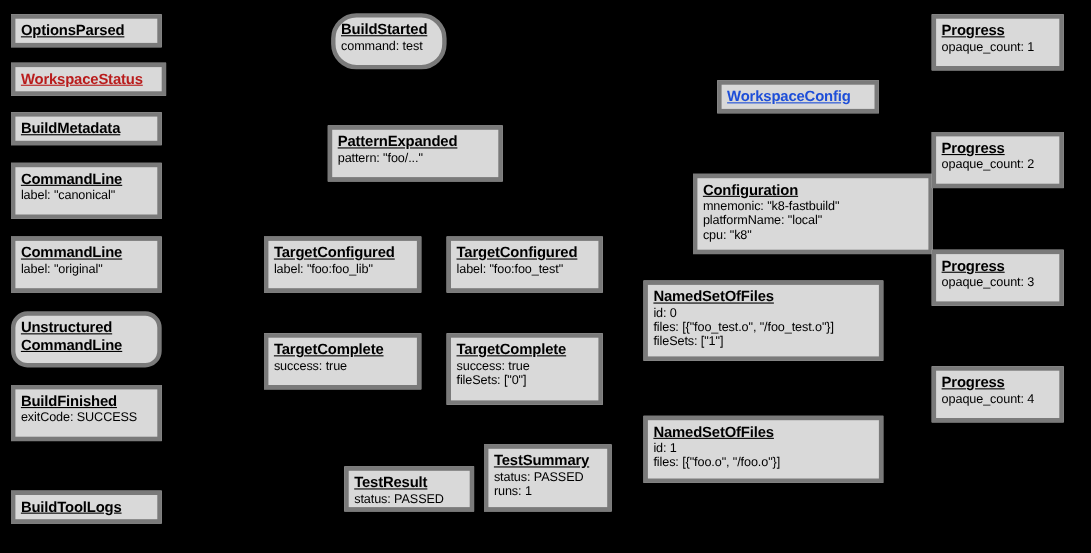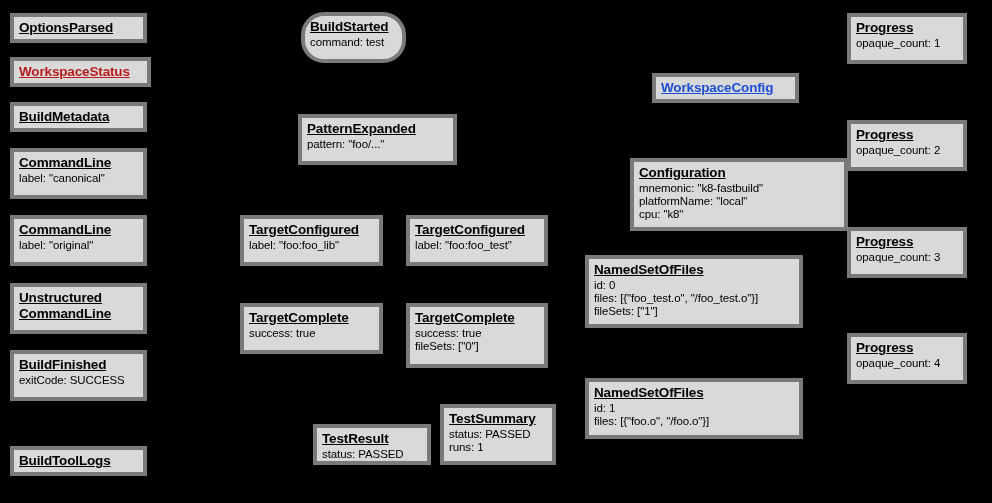--- a/index.html
+++ b/index.html
@@ -58,21 +58,21 @@
       <span class="node-title">BuildMetadata</span>
     </div>
     <div class="node" style="left: 10px; top: 148px; width: 137px; height: 51px; background: rgb(217, 217, 217); border-color: rgb(122, 122, 122); color: rgb(0, 0, 0);">
       <span class="node-title">CommandLine</span>
       <span class="node-field">label: "canonical"</span>
     </div>
     <div class="node" style="left: 10px; top: 215px; width: 137px; height: 51px; background: rgb(217, 217, 217); border-color: rgb(122, 122, 122); color: rgb(0, 0, 0);">
       <span class="node-title">CommandLine</span>
       <span class="node-field">label: "original"</span>
     </div>
-    <div class="node" style="left: 10px; top: 283px; width: 137px; height: 51px; background: rgb(217, 217, 217); border-color: rgb(122, 122, 122); color: rgb(0, 0, 0);">
+    <div class="node" style="left: 10px; top: 283px; width: 137px; height: 51px; background: rgb(217, 217, 217); border-color: rgb(122, 122, 122); color: rgb(0, 0, 0); border-radius: 15px;">
       <span class="node-title">Unstructured
 CommandLine</span>
     </div>
     <div class="node" style="left: 10px; top: 350px; width: 137px; height: 51px; background: rgb(217, 217, 217); border-color: rgb(122, 122, 122); color: rgb(0, 0, 0);">
       <span class="node-title">BuildFinished</span>
       <span class="node-field">exitCode: SUCCESS</span>
     </div>
     <div class="node" style="left: 10px; top: 446px; width: 137px; height: 30px; background: rgb(217, 217, 217); border-color: rgb(122, 122, 122); color: rgb(0, 0, 0);">
       <span class="node-title">BuildToolLogs</span>
     </div>

